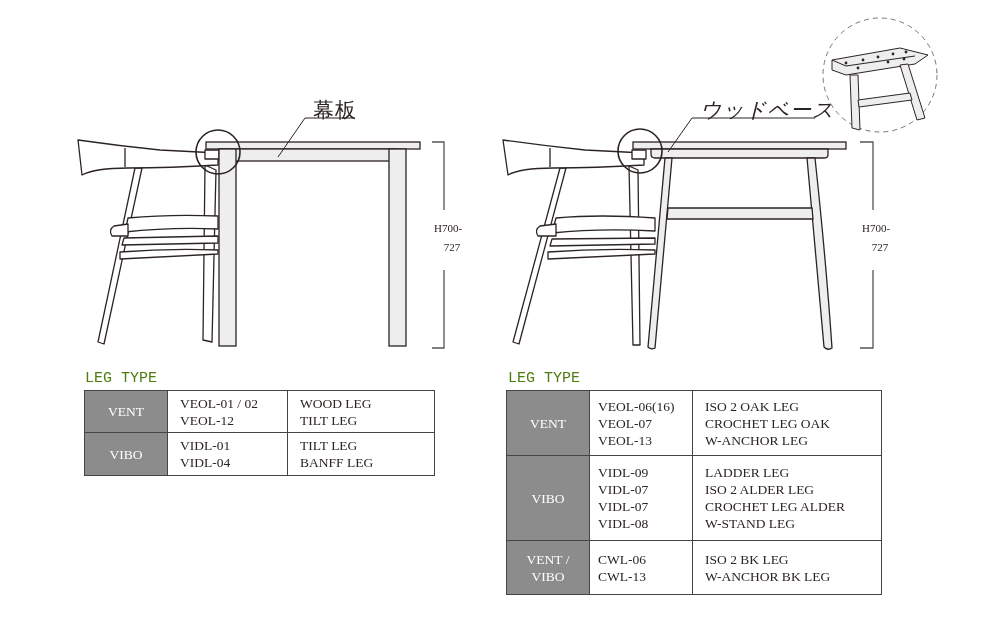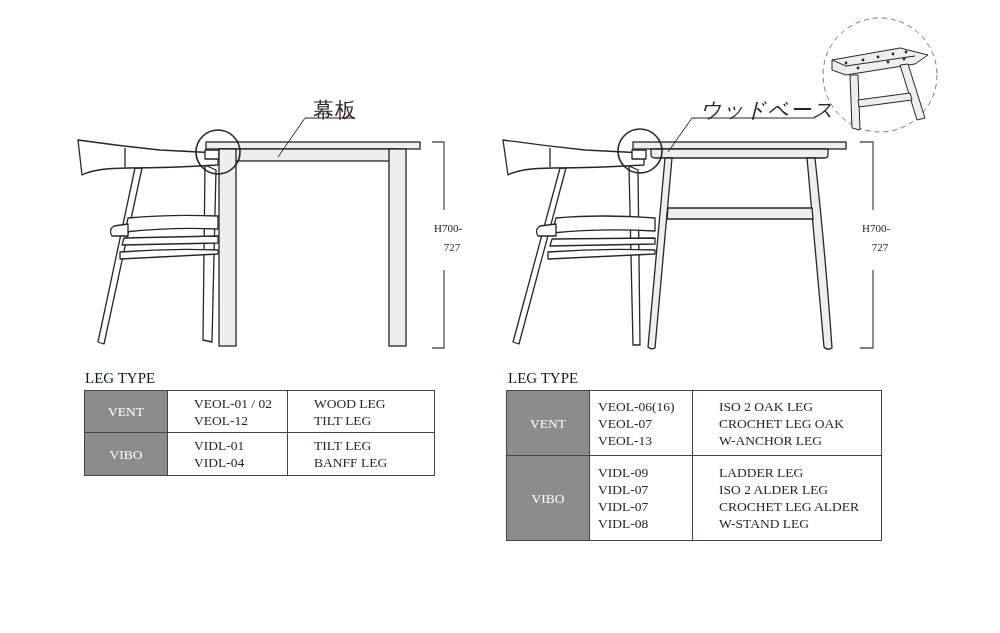--- a/index.html
+++ b/index.html
@@ -1,23 +1,23 @@
 <!DOCTYPE html>
 <html><head>
 <meta charset="utf-8">
 <style>
   html, body { margin: 0; padding: 0; background: #ffffff; }
   body { width: 1000px; height: 633px; position: relative; overflow: hidden; font-family: "DejaVu Serif", "Liberation Serif", serif; color: #2b2422; }
   .fig { position: absolute; left: 0; top: 0; }
   .label { position: absolute; font-family: "Liberation Serif", "DejaVu Serif", serif; color: #2b2422; }
   .callout-jp { font-size: 21px; letter-spacing: 1px; }
   .dim { font-size: 11px; line-height: 19px; text-align: center; }
-  .section-title { position: absolute; font-family: Liberation Serif, serif; font-size: 15px; color: #0f172a; }
+  .section-title { position: absolute; font-family: Liberation Mono, monospace; font-size: 15px; color: #4d7c0f; }
   table.leg { position: absolute; border-collapse: collapse; font-family: "Liberation Serif", serif; font-size: 13.5px; line-height: 17px; color: #2b2422; }
-  table.leg td { border: 1.5px solid #4a4240; vertical-align: middle; padding: 0 0 0 26px; }
+  table.leg td { border: 1.5px solid #4a4240; vertical-align: middle; padding: 0 0 0 12px; }
   table.leg td.series { background: #8c8c8c; color: #ffffff; text-align: center; padding: 0; font-size: 13.5px; }
   table.leg td .line { display: block; white-space: nowrap; }
 </style>
 </head>
 <body>
 
 <svg class="fig" width="1000" height="633" viewBox="0 0 1000 633">
 
   <g fill="#ffffff" stroke="#2b2422" stroke-width="1.3" stroke-linejoin="round">
 
@@ -174,14 +174,28 @@
       <span class="line">VIDL-07</span>
       <span class="line">VIDL-08</span>
     </td>
     <td>
       <span class="line">LADDER LEG</span>
       <span class="line">ISO 2 ALDER LEG</span>
       <span class="line">CROCHET LEG ALDER</span>
       <span class="line">W-STAND LEG</span>
     </td>
   </tr>
+  <tr style="height:54px">
+    <td class="series">
+      <span class="line">VENT /</span>
+      <span class="line">VIBO</span>
+    </td>
+    <td style="padding-left:8px">
+      <span class="line">CWL-06</span>
+      <span class="line">CWL-13</span>
+    </td>
+    <td>
+      <span class="line">ISO 2 BK LEG</span>
+      <span class="line">W-ANCHOR BK LEG</span>
+    </td>
+  </tr>
 </tbody>
   </table>
 
 </body></html>

